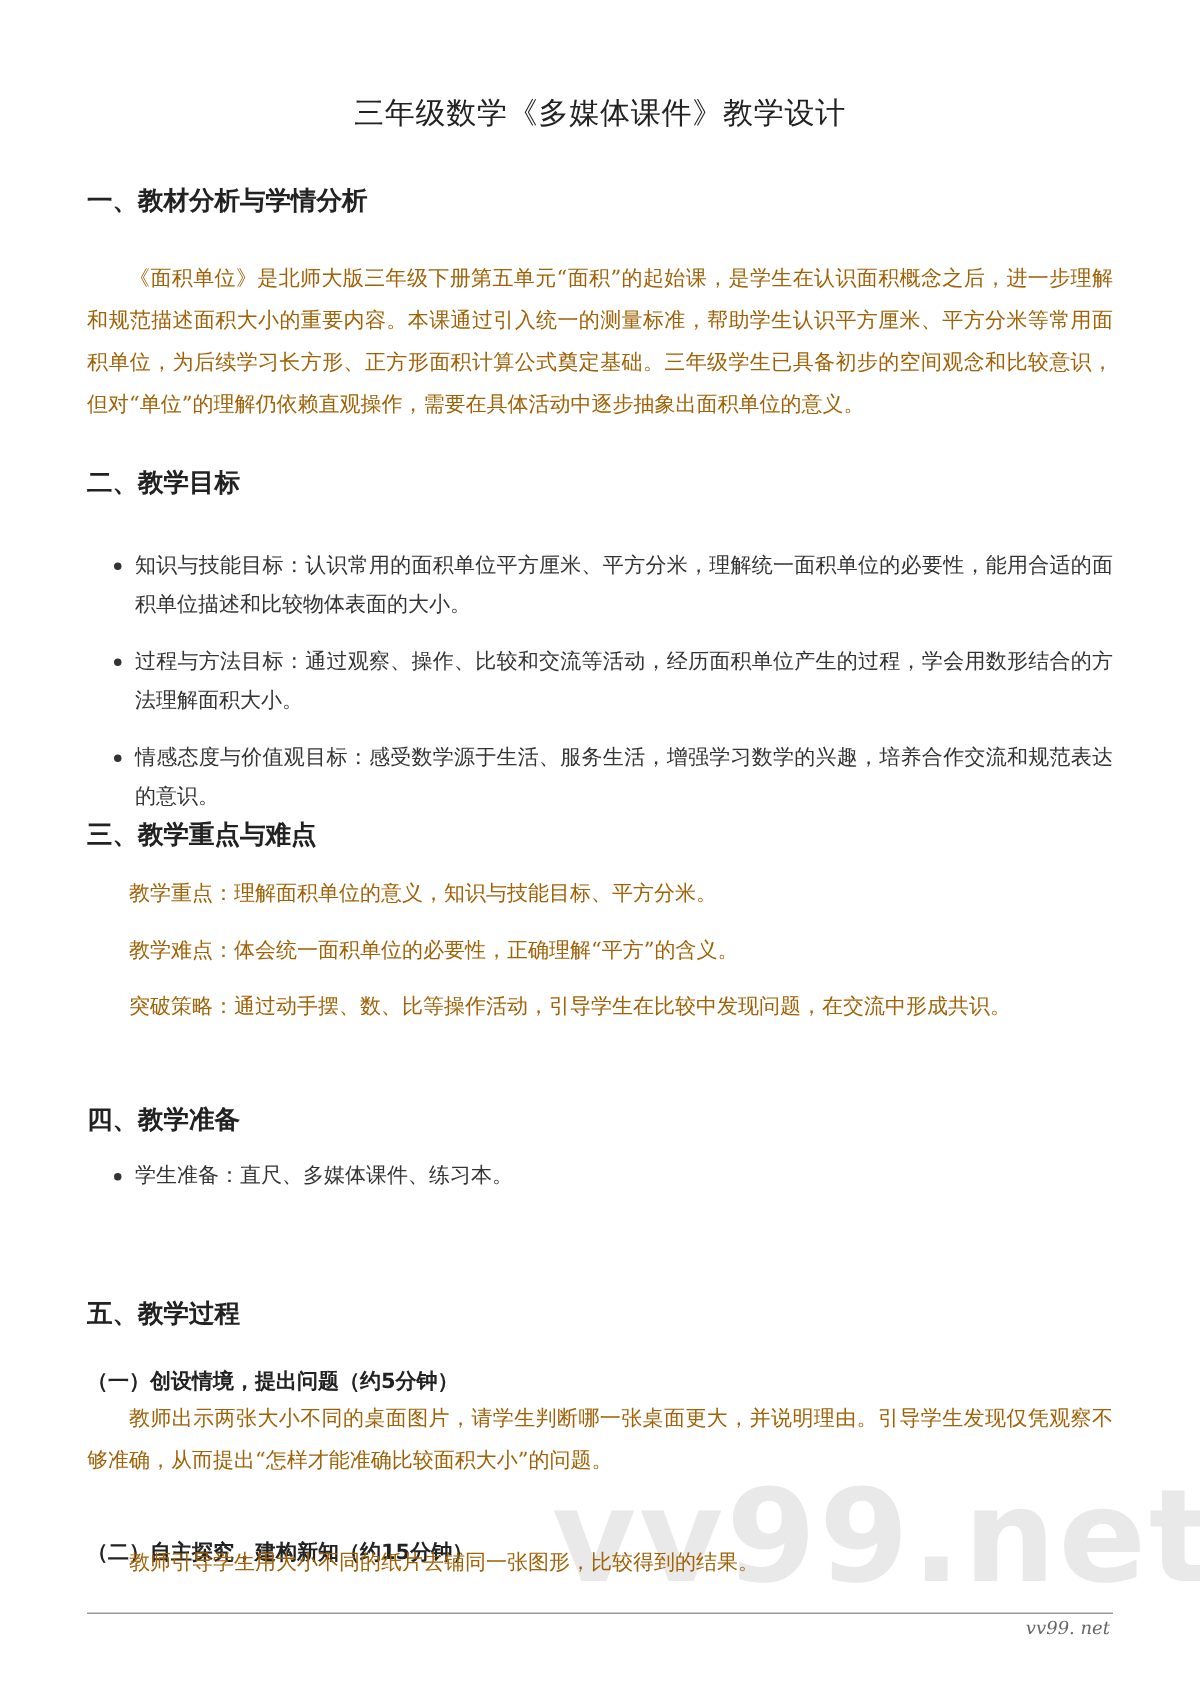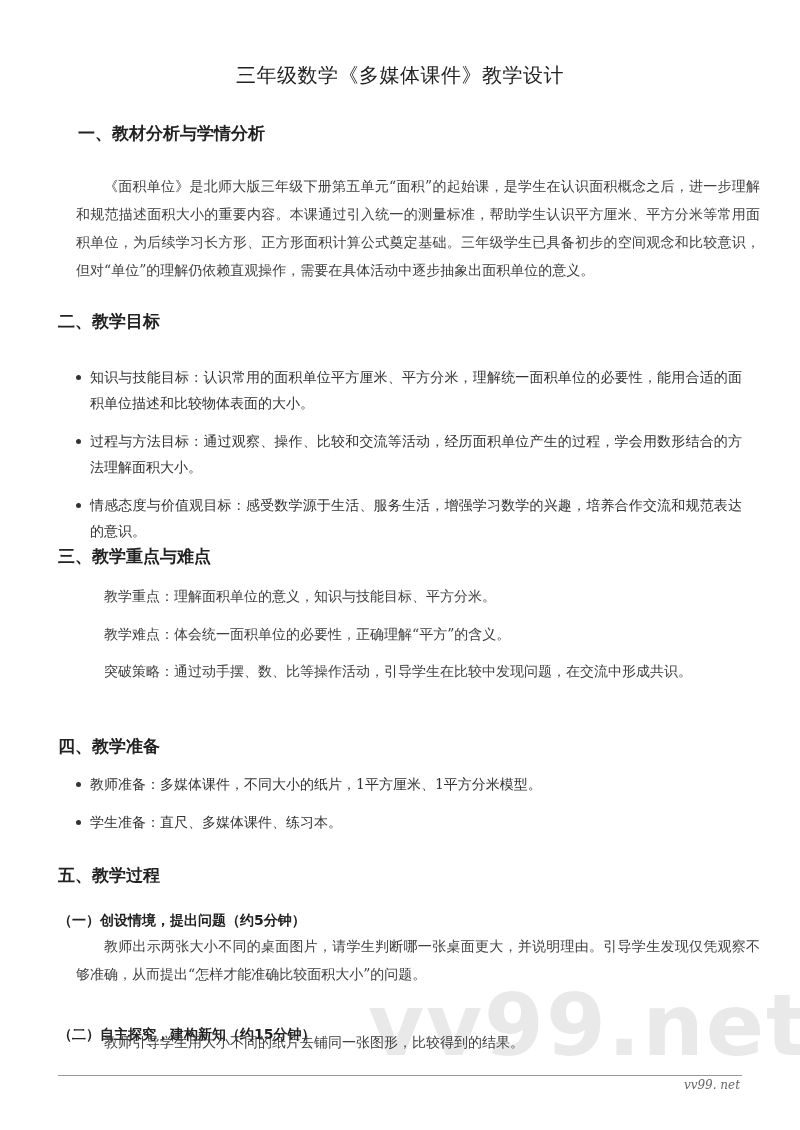--- a/index.html
+++ b/index.html
@@ -18,23 +18,23 @@
       position: absolute; left: 58px;
       font-family: "DejaVu Sans", "Liberation Sans", sans-serif;
       font-weight: bold; font-size: 17px; color: #222;
     }
     .h2 {
       position: absolute; left: 58px;
       font-family: "DejaVu Sans", "Liberation Sans", sans-serif;
       font-weight: bold; font-size: 14px; color: #222;
     }
     .para {
-      position: absolute; left: 76px; width: 684px;
+      position: absolute; left: 58px; width: 684px;
       font-size: 14px; line-height: 28px; text-indent: 28px;
-      text-align: justify; color: #404040;
+      text-align: justify; color: #a16207;
     }
     .bullets { position: absolute; left: 74px; width: 668px; margin: 0; padding: 0; list-style: none; }
     .bullets li {
       position: relative; padding-left: 16px; font-size: 14px; line-height: 26px;
       color: #333; margin-bottom: 12px; text-align: justify;
     }
     .bullets li .dot {
       position: absolute; left: 2px; top: 11px; width: 5px; height: 5px;
       border-radius: 50%; background: #333;
     }
@@ -58,21 +58,21 @@
 </head>
 <body>
 
 <div class="page">
 
   <div class="watermark">vv99.net</div>
 
   <div class="content">
     <div class="title">三年级数学《多媒体课件》教学设计</div>
 
-    <div class="h1" style="top:122px;margin-left:20px;">一、教材分析与学情分析</div>
+    <div class="h1" style="top:122px;">一、教材分析与学情分析</div>
     <div class="para" style="top:172px;">《面积单位》是北师大版三年级下册第五单元“面积”的起始课，是学生在认识面积概念之后，进一步理解和规范描述面积大小的重要内容。本课通过引入统一的测量标准，帮助学生认识平方厘米、平方分米等常用面积单位，为后续学习长方形、正方形面积计算公式奠定基础。三年级学生已具备初步的空间观念和比较意识，但对“单位”的理解仍依赖直观操作，需要在具体活动中逐步抽象出面积单位的意义。</div>
 
     <div class="h1" style="top:310px;">二、教学目标</div>
     <ul class="bullets" style="top:364px;">
       <li>
         <span class="dot"></span>
         <span>知识与技能目标：认识常用的面积单位平方厘米、平方分米，理解统一面积单位的必要性，能用合适的面积单位描述和比较物体表面的大小。</span>
       </li>
       <li>
         <span class="dot"></span>
@@ -86,24 +86,20 @@
 
     <div class="h1" style="top:545px;">三、教学重点与难点</div>
     <div class="para" style="top:582px;">教学重点：理解面积单位的意义，知识与技能目标、平方分米。</div>
     <div class="para" style="top:620px;">教学难点：体会统一面积单位的必要性，正确理解“平方”的含义。</div>
     <div class="para" style="top:657px;">突破策略：通过动手摆、数、比等操作活动，引导学生在比较中发现问题，在交流中形成共识。</div>
 
     <div class="h1" style="top:735px;font-family:Liberation Serif, serif;">四、教学准备</div>
     <ul class="bullets" style="top:771px;">
       <li>
         <span class="dot"></span>
-        <span>教师准备：多媒体课件，不同大小的纸片，1平方厘米、1平方分米模型。</span>
-      </li>
-      <li>
-        <span class="dot"></span>
         <span>学生准备：直尺、多媒体课件、练习本。</span>
       </li>
     </ul>
 
     <div class="h1" style="top:864px;">五、教学过程</div>
     <div class="h2" style="top:912px;">（一）创设情境，提出问题（约5分钟）</div>
     <div class="para" style="top:932px;">教师出示两张大小不同的桌面图片，请学生判断哪一张桌面更大，并说明理由。引导学生发现仅凭观察不够准确，从而提出“怎样才能准确比较面积大小”的问题。</div>
     <div class="h2" style="top:1002px;margin-top:24px;">（二）自主探究，建构新知（约15分钟）</div>
     <div class="para" style="top:1028px;">教师引导学生用大小不同的纸片去铺同一张图形，比较得到的结果。</div>
 

